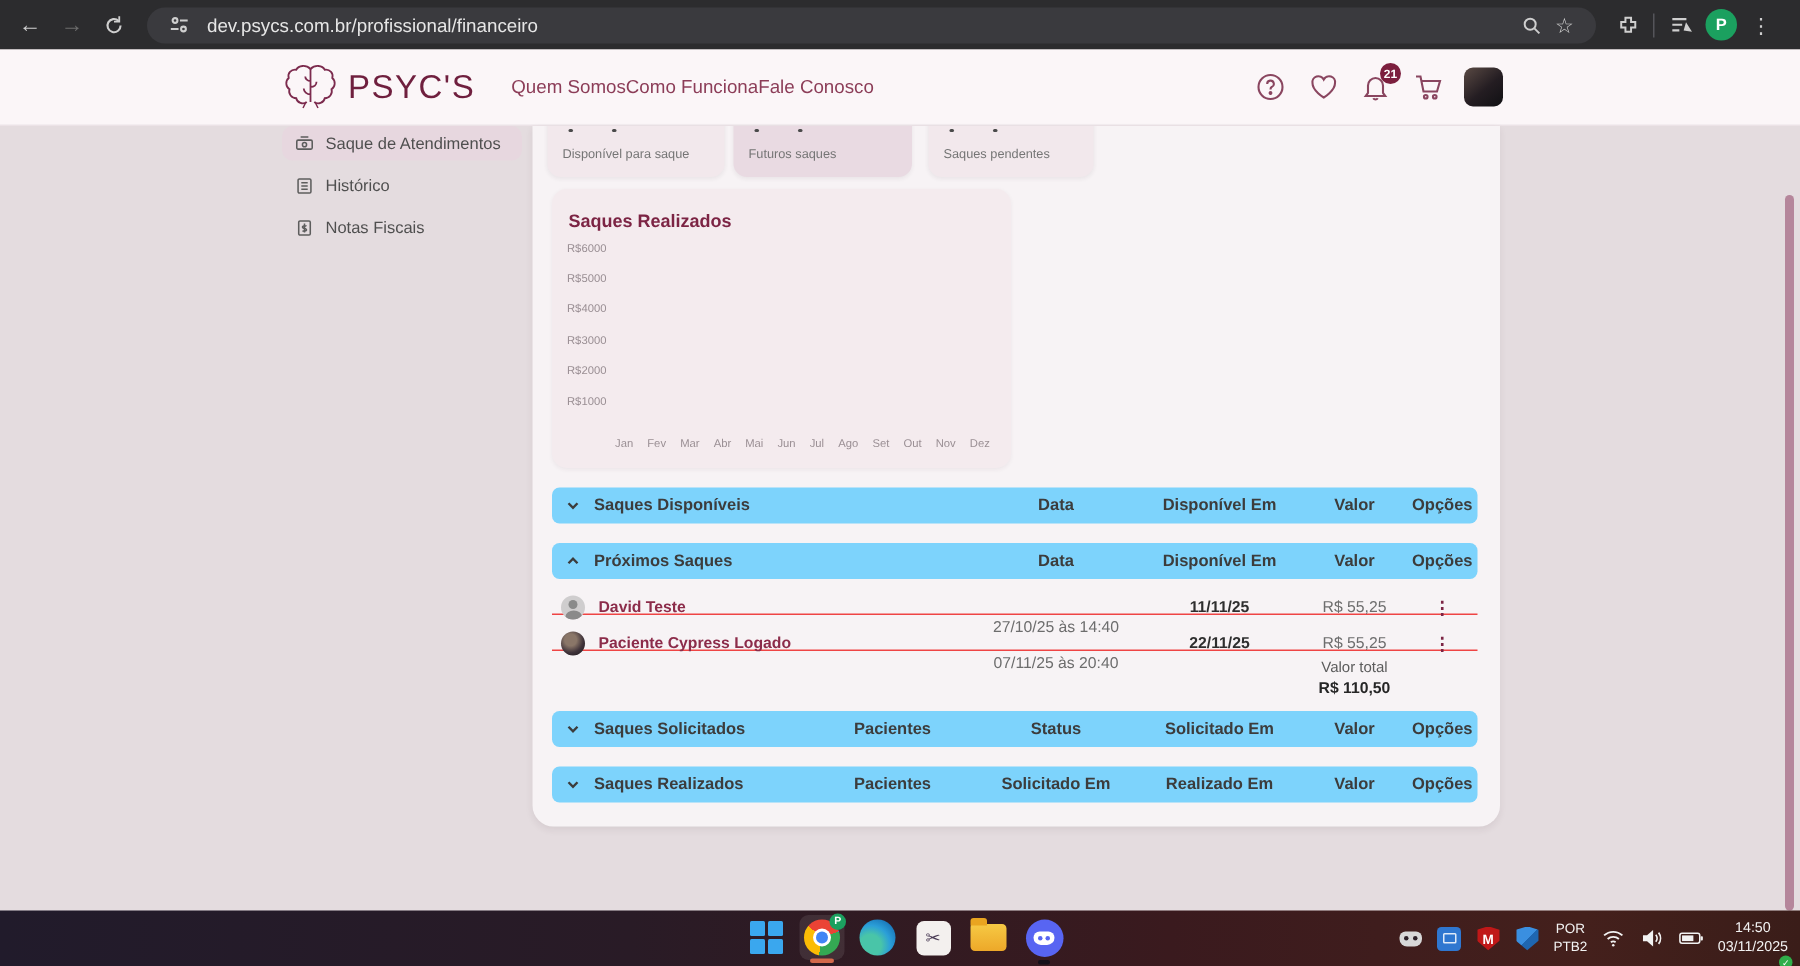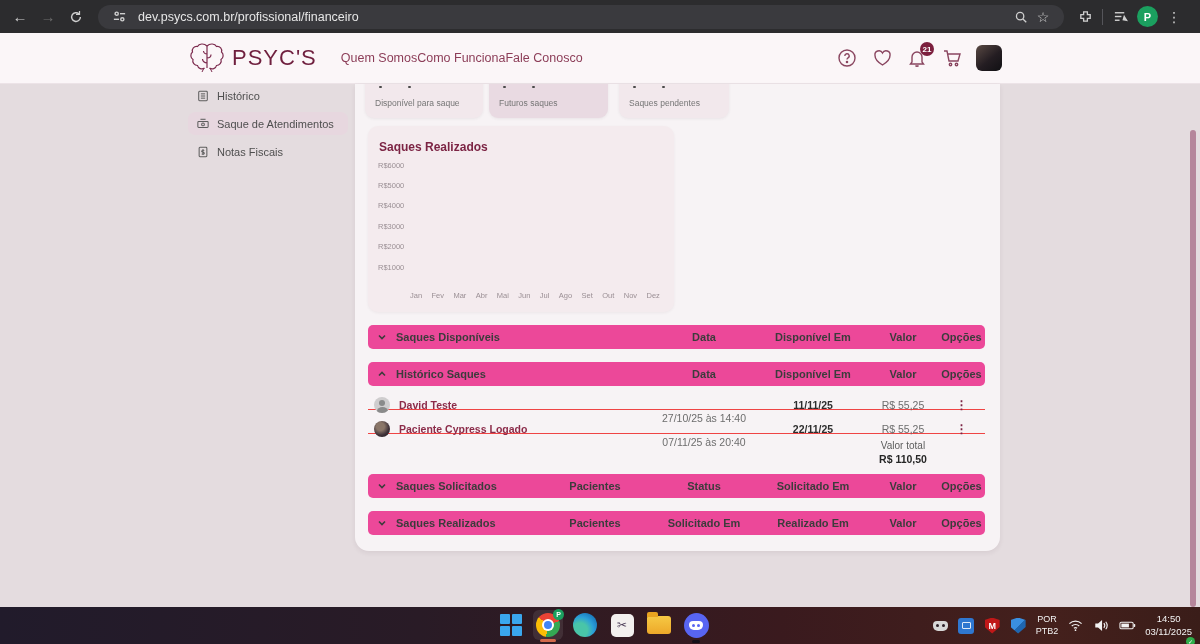--- a/index.html
+++ b/index.html
@@ -49,21 +49,21 @@
 
   
   .chart-card { position:absolute; left:13px; top:42px; width:306px; height:186px; background:#f4ebee; border-radius:10px; box-shadow:0 1px 3px rgba(60,40,50,0.06); }
   .chart-title { position:absolute; left:11px; top:14px; font-size:12px; font-weight:bold; color:#7c2444; }
   .ytick { position:absolute; left:10px; font-size:7.5px; color:#9a8f94; }
   .xticks { position:absolute; left:42px; right:14px; bottom:12px; display:flex; justify-content:space-between; }
   .xticks span { font-size:7.5px; color:#9a8f94; }
 
   
   .sect { position:absolute; left:13px; width:617px; }
-  .sect-bar { height:24px; background:#ec4899; border-radius:5px; display:grid; align-items:center; font-size:11px; font-weight:bold; color:#3c3c3c; }
+  .sect-bar { height:24px; background:#7dd3fc; border-radius:5px; display:grid; align-items:center; font-size:11px; font-weight:bold; color:#3c3c3c; }
   .grid5 { grid-template-columns:172px 110px 108px 110px 70px 47px; }
   .t-title { display:flex; align-items:center; gap:9px; padding-left:9px; grid-column:1 / span 1; white-space:nowrap; }
   .t-title.wide { grid-column:1 / span 2; }
   .chev { width:10px; height:10px; color:#3c3c3c; display:flex; align-items:center; }
   .colh { text-align:center; }
   .trow { display:grid; grid-template-columns:172px 110px 108px 110px 70px 47px; align-items:center; height:24px; border-bottom:1px solid #ef4444; font-size:10.5px; }
   .cell-name { grid-column:1 / span 2; display:flex; align-items:center; gap:9px; padding-left:6px; }
   .row-avatar { width:16px; height:16px; border-radius:50%; position:relative; overflow:hidden; background:#cfcdce; flex:0 0 16px; }
   .row-avatar.person::before { content:""; position:absolute; left:5px; top:3px; width:6px; height:6px; border-radius:50%; background:#8a8a8a; }
   .row-avatar.person::after { content:""; position:absolute; left:2.5px; top:10px; width:11px; height:8px; border-radius:50% 50% 0 0; background:#8a8a8a; }
@@ -217,40 +217,40 @@
             <circle cx="14.5" cy="16.5" r="1.2"></circle>
           </svg>
       </span>
       <span class="hdr-avatar"></span>
     </div>
   </div>
 
   <div class="page">
 
     <div class="sidebar">
+      <div class="side-item active">
+        <span class="side-ic">
+          <svg width="12" height="12" viewBox="0 0 14 14" fill="none" stroke="#5d5d5d" stroke-width="1.2">
+              <rect x="1" y="4" width="12" height="7" rx="1"></rect>
+              <circle cx="7" cy="7.5" r="1.6"></circle>
+              <path d="M4 1.5h6"></path>
+            </svg>
+        </span>
+        <span>Saque de Atendimentos</span>
+      </div>
       <div class="side-item">
         <span class="side-ic">
           <svg width="12" height="12" viewBox="0 0 14 14" fill="none" stroke="#5d5d5d" stroke-width="1.2">
               <rect x="2" y="1.5" width="10" height="11" rx="1"></rect>
               <line x1="4.5" y1="4.5" x2="9.5" y2="4.5"></line>
               <line x1="4.5" y1="7" x2="9.5" y2="7"></line>
               <line x1="4.5" y1="9.5" x2="9.5" y2="9.5"></line>
             </svg>
         </span>
         <span>Histórico</span>
-      </div>
-      <div class="side-item active">
-        <span class="side-ic">
-          <svg width="12" height="12" viewBox="0 0 14 14" fill="none" stroke="#5d5d5d" stroke-width="1.2">
-              <rect x="1" y="4" width="12" height="7" rx="1"></rect>
-              <circle cx="7" cy="7.5" r="1.6"></circle>
-              <path d="M4 1.5h6"></path>
-            </svg>
-        </span>
-        <span>Saque de Atendimentos</span>
       </div>
       <div class="side-item">
         <span class="side-ic">
           <svg width="12" height="12" viewBox="0 0 14 14" fill="none" stroke="#5d5d5d" stroke-width="1.2">
               <rect x="2.5" y="1.5" width="9" height="11" rx="1"></rect>
               <path d="M7 3.5v7M5.5 9c.4.6 2.6.6 3-.3.3-.8-.6-1.2-1.5-1.4-.9-.2-1.8-.6-1.5-1.4.4-.9 2.6-.9 3-.3"></path>
             </svg>
         </span>
         <span>Notas Fiscais</span>
       </div>
@@ -322,21 +322,21 @@
       </div>
 
       <div class="sect" style="top:278px">
         <div class="sect-bar grid5">
           <span class="t-title wide">
             <span class="chev">
                 <svg width="10" height="10" viewBox="0 0 10 10" fill="none" stroke="#3c3c3c" stroke-width="1.6">
                   <path d="M2 6.5l3-3 3 3"></path>
                 </svg>
               </span>
-            <span>Histórico Saques</span>
+            <span>Próximos Saques</span>
           </span>
           <span class="colh">Data</span>
           <span class="colh">Disponível Em</span>
           <span class="colh">Valor</span>
           <span class="colh">Opções</span>
         </div>
         <div class="trow">
           <span class="cell-name">
             <span class="row-avatar person"></span>
             <span class="pname">David Teste</span>

